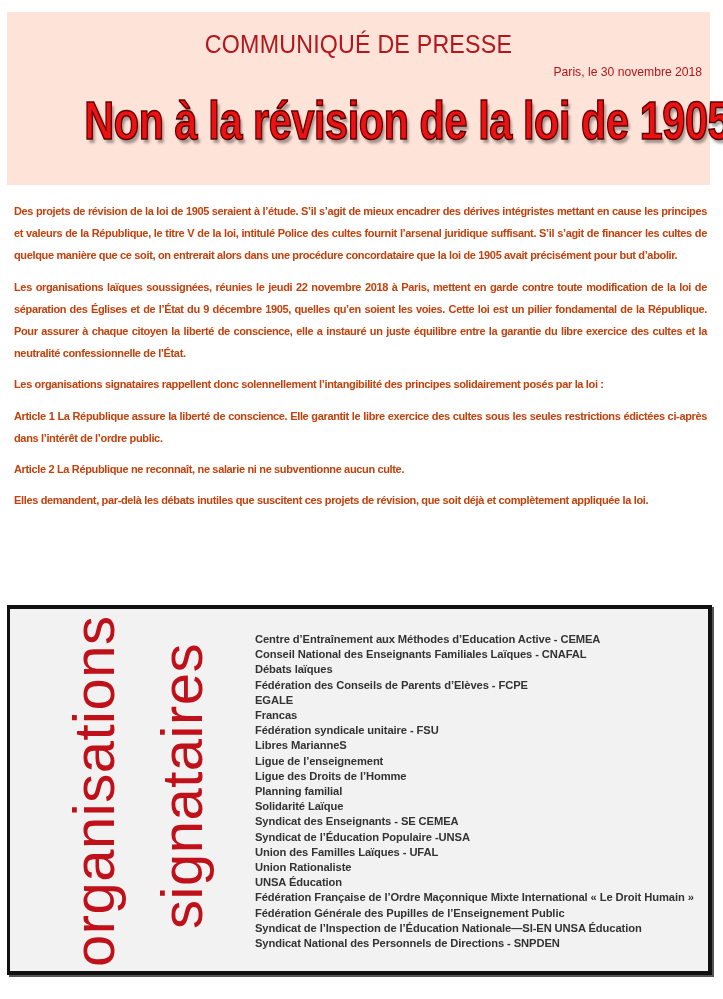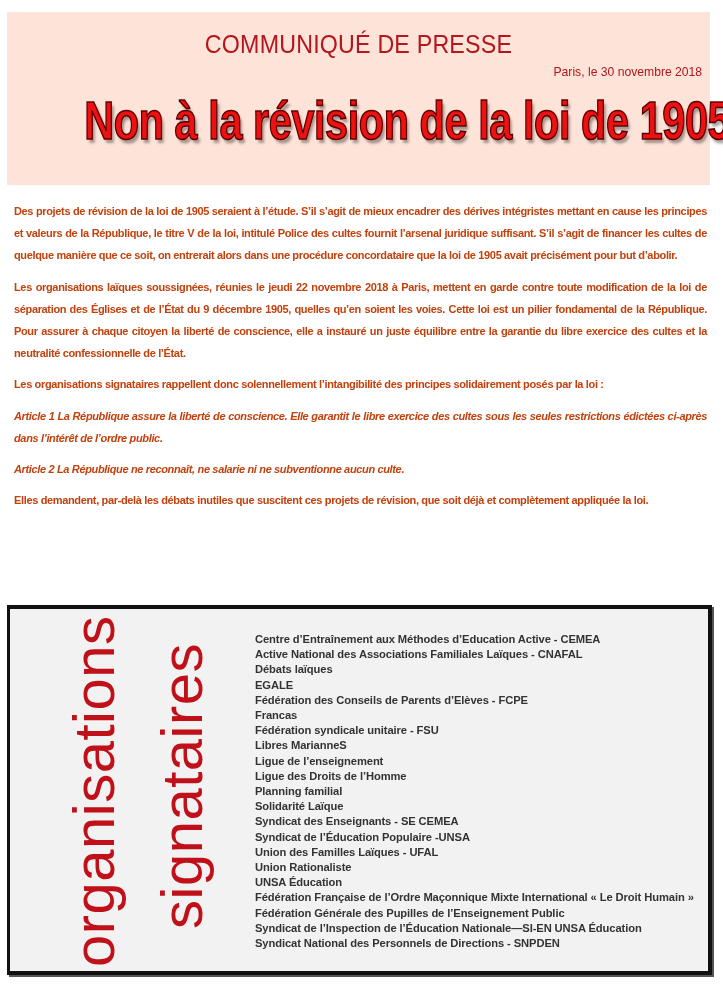--- a/index.html
+++ b/index.html
@@ -68,21 +68,20 @@
     line-height: 22.2px;
     text-align: justify;
     font-weight: bold;
     color: #c2410c;
     letter-spacing: -0.35px;
   }
   .body-text p {
     margin: 0 0 9px 0;
   }
   .body-text p.italic {
-    font-style: italic;
   }
   .sig-box {
     position: absolute;
     left: 7px;
     top: 605px;
     width: 698px;
     height: 362px;
     border: 4px solid #111;
     border-left-width: 3px;
     background: #f2f2f2;
@@ -138,24 +137,24 @@
   <p class="italic">Article 1 La République assure la liberté de conscience. Elle garantit le libre exercice des cultes sous les seules restrictions édictées ci-après dans l’intérêt de l’ordre public.</p>
   <p class="italic">Article 2 La République ne reconnaît, ne salarie ni ne subventionne aucun culte.</p>
   <p>Elles demandent, par-delà les débats inutiles que suscitent ces projets de révision, que soit déjà et complètement appliquée la loi.</p>
 </div>
 
 <div class="sig-box">
   <div class="vert vert-1">organisations</div>
   <div class="vert vert-2">signataires</div>
   <ul class="sig-list">
     <li>Centre d’Entraînement aux Méthodes d’Education Active - CEMEA</li>
-    <li>Active National des Associations Familiales Laïques - CNAFAL</li>
+    <li>Conseil National des Enseignants Familiales Laïques - CNAFAL</li>
     <li>Débats laïques</li>
+    <li>Fédération des Conseils de Parents d’Elèves - FCPE</li>
     <li>EGALE</li>
-    <li>Fédération des Conseils de Parents d’Elèves - FCPE</li>
     <li>Francas</li>
     <li>Fédération syndicale unitaire - FSU</li>
     <li>Libres MarianneS</li>
     <li>Ligue de l’enseignement</li>
     <li>Ligue des Droits de l’Homme</li>
     <li>Planning familial</li>
     <li>Solidarité Laïque</li>
     <li>Syndicat des Enseignants - SE CEMEA</li>
     <li>Syndicat de l’Éducation Populaire -UNSA</li>
     <li>Union des Familles Laïques - UFAL</li>

